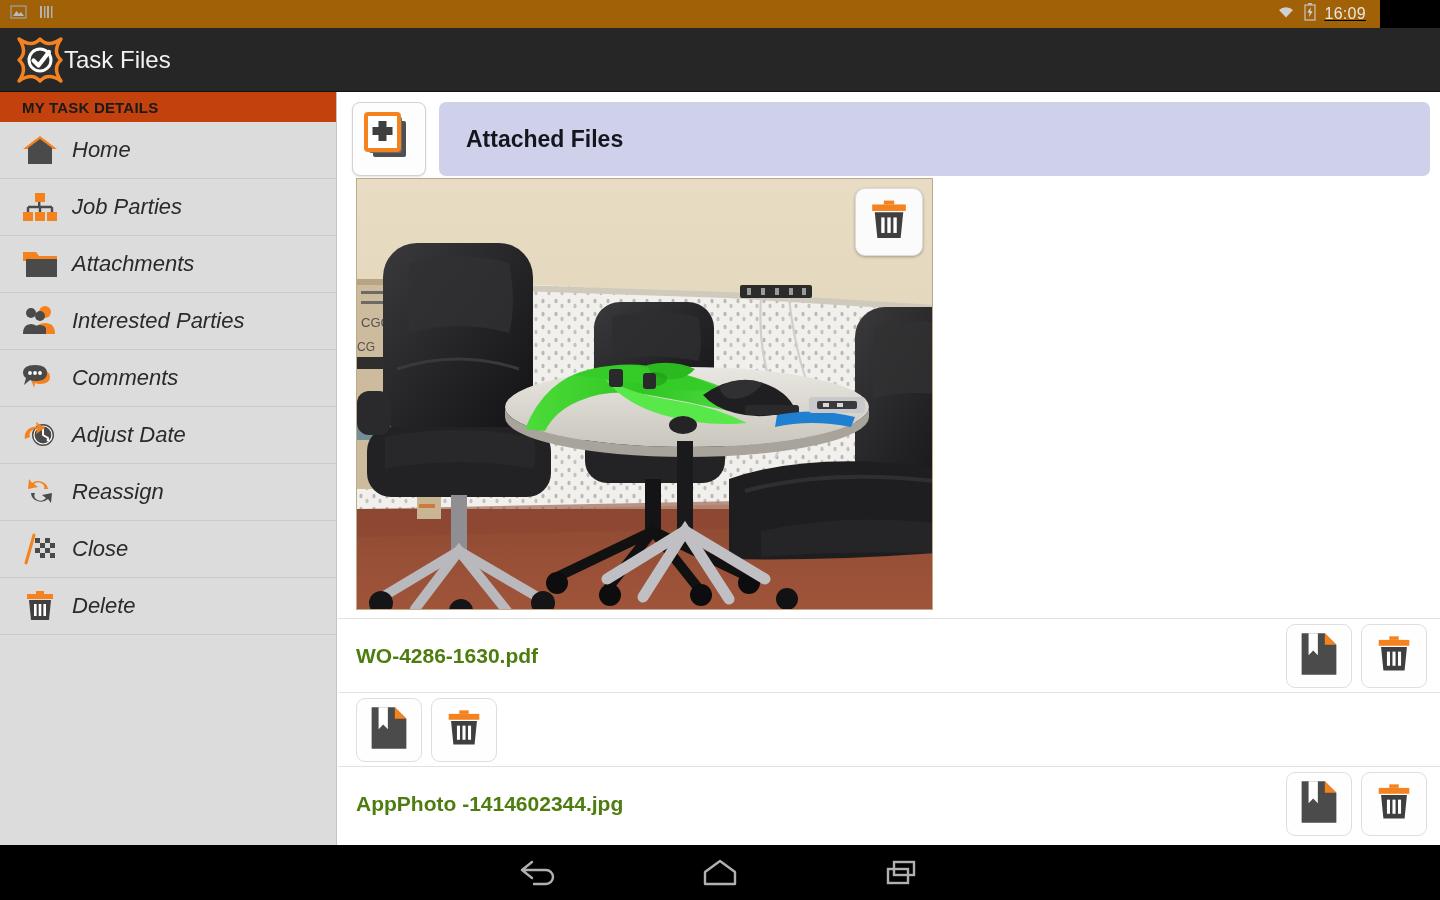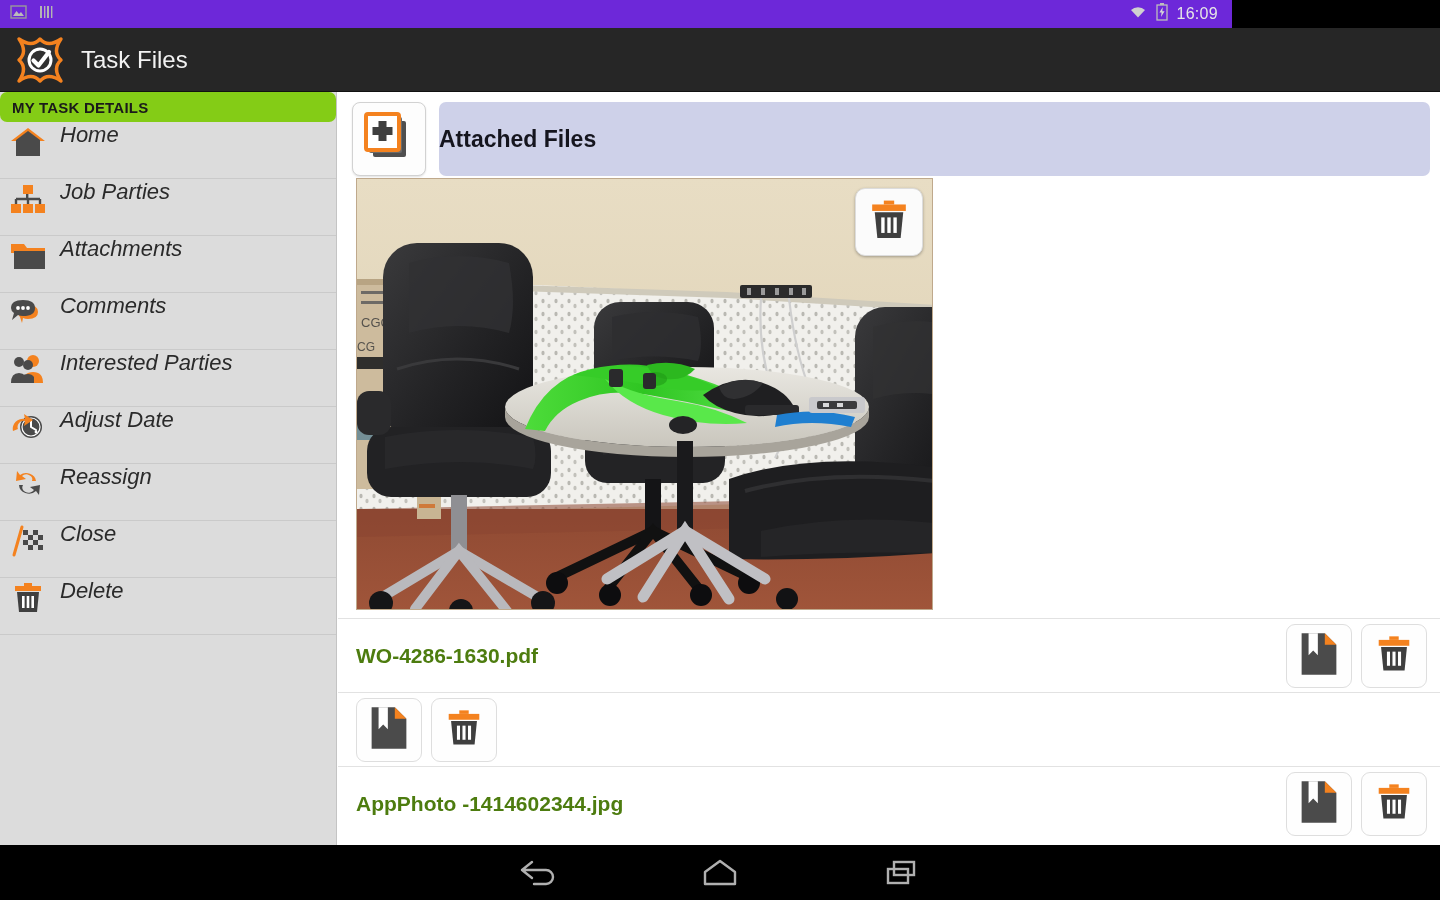--- a/index.html
+++ b/index.html
@@ -6,23 +6,23 @@
   html, body {
     width: 1440px; height: 900px;
     overflow: hidden;
     background: #000;
     font-family: "Liberation Sans", sans-serif;
   }
 
   
   .statusbar {
     position: absolute; top: 0; left: 0;
-    width: 1232px; height: 28px;
-    background: #6d28d9;
-    display: flex; align-items: center;
+    width: 1380px; height: 28px;
+    background: #a16207;
+    display: flex; align-items: center; text-decoration: underline;
   }
   .sb-left { display: flex; align-items: center; gap: 12px; padding-left: 10px; }
   .sb-right {
     margin-left: auto; display: flex; align-items: center; gap: 8px;
     padding-right: 14px;
   }
   .sb-clock {
     color: #e6e6e6; font-size: 16px; letter-spacing: .3px;
     font-family: "Liberation Sans", sans-serif;
   }
@@ -31,51 +31,50 @@
   .actionbar {
     position: absolute; top: 28px; left: 0;
     width: 1440px; height: 64px;
     background: #262626;
     display: flex; align-items: center;
     padding-left: 16px;
     border-bottom: 1px solid #111;
   }
   .app-logo { width: 48px; height: 48px; flex: 0 0 48px; }
   .app-title {
-    color: #f2f2f2; font-size: 24px; margin-left: 17px;
+    color: #f2f2f2; font-size: 24px; 
     font-family: "Liberation Sans", sans-serif; font-weight: 400;
   }
 
   
   .content {
     position: absolute; top: 92px; left: 0;
     width: 1440px; height: 753px;
     background: #ffffff;
   }
 
   
   .sidebar {
     position: absolute; top: 0; left: 0;
     width: 337px; height: 753px;
     background: #dcdcdc;
     border-right: 1px solid #c4c4c4;
     overflow: hidden;
   }
   .side-section {
-    height: 30px; background: #84cc16;
+    height: 30px; background: #c2410c;
     display: flex; align-items: center;
-    padding-left: 12px;
+    padding-left: 22px;
     color: #1a1a1a; font-size: 15px; font-weight: bold;
     letter-spacing: .2px;
-    border-radius: 7px;
   }
   .side-item {
     height: 57px;
-    display: flex; 
-    padding-left: 8px;
+    display: flex; align-items: center;
+    padding-left: 20px;
     border-bottom: 1px solid #cacaca;
     background: #dcdcdc;
   }
   .side-icon {
     width: 40px; height: 40px; flex: 0 0 40px;
     display: flex; align-items: center; justify-content: center;
   }
   .side-label {
     margin-left: 12px;
     font-size: 22px;
@@ -104,20 +103,21 @@
     display: flex; align-items: center; justify-content: center;
     box-shadow: 0 1px 2px rgba(0,0,0,.12);
   }
   .header-bar {
     margin-left: 13px;
     flex: 1 1 auto;
     height: 74px;
     background: #CED1E9;
     border-radius: 7px;
     display: flex; align-items: center;
+    padding-left: 27px;
     margin-right: 10px;
   }
   .header-bar-title {
     font-size: 23px; font-weight: bold; color: #15151e;
     font-family: "Liberation Sans", sans-serif;
   }
 
   
   .photo-wrap {
     position: relative;
@@ -257,42 +257,42 @@
           <path d="M1 4 H14 L17 8 H35 V13 H1 Z" fill="#F4821F"></path>
           <path d="M4 11 H35 V29 H4 Z" fill="#4a4a4a"></path>
         </svg>
       </span>
       <span class="side-label">Attachments</span>
     </div>
 
     <div class="side-item">
       <span class="side-icon">
         <svg width="36" height="32" viewBox="0 0 36 32">
-          <path d="M18 8 q10 0 10 7 q0 7 -10 7 q-3 0 -5 -1 l-1 5 l-2 -6 q-2 -2 -2 -5 q0 -7 10 -7 Z" fill="#F4821F"></path>
-          <path d="M13 3 q12 0 12 8 q0 8 -12 8 q-3 0 -5 -1 l-6 5 l2 -7 q-3 -2 -3 -5 q0 -8 12 -8 Z" fill="#4a4a4a"></path>
-          <circle cx="8" cy="11" r="1.9" fill="#fff"></circle>
-          <circle cx="13" cy="11" r="1.9" fill="#fff"></circle>
-          <circle cx="18" cy="11" r="1.9" fill="#fff"></circle>
-        </svg>
-      </span>
-      <span class="side-label">Comments</span>
-    </div>
-
-    <div class="side-item">
-      <span class="side-icon">
-        <svg width="36" height="32" viewBox="0 0 36 32">
           <circle cx="9" cy="8" r="5" fill="#4a4a4a"></circle>
           <path d="M1 29 q0 -10 8 -10 q8 0 8 10 Z" fill="#4a4a4a"></path>
           <circle cx="23" cy="7" r="6" fill="#F4821F"></circle>
           <path d="M13 29 q0 -11 10 -11 q10 0 10 11 Z" fill="#F4821F"></path>
           <circle cx="18" cy="11" r="5" fill="#4a4a4a"></circle>
           <path d="M10 29 q0 -9 8 -9 q4 0 6 3 l0 6 Z" fill="#4a4a4a"></path>
         </svg>
       </span>
       <span class="side-label">Interested Parties</span>
+    </div>
+
+    <div class="side-item">
+      <span class="side-icon">
+        <svg width="36" height="32" viewBox="0 0 36 32">
+          <path d="M18 8 q10 0 10 7 q0 7 -10 7 q-3 0 -5 -1 l-1 5 l-2 -6 q-2 -2 -2 -5 q0 -7 10 -7 Z" fill="#F4821F"></path>
+          <path d="M13 3 q12 0 12 8 q0 8 -12 8 q-3 0 -5 -1 l-6 5 l2 -7 q-3 -2 -3 -5 q0 -8 12 -8 Z" fill="#4a4a4a"></path>
+          <circle cx="8" cy="11" r="1.9" fill="#fff"></circle>
+          <circle cx="13" cy="11" r="1.9" fill="#fff"></circle>
+          <circle cx="18" cy="11" r="1.9" fill="#fff"></circle>
+        </svg>
+      </span>
+      <span class="side-label">Comments</span>
     </div>
 
 
     <div class="side-item">
       <span class="side-icon">
         <svg width="36" height="32" viewBox="0 0 36 32">
           <circle cx="21" cy="16" r="11" fill="#4a4a4a"></circle>
           <circle cx="21" cy="16" r="9" fill="none" stroke="#fff" stroke-width="1.2"></circle>
           <path d="M21 9 v7 l5 3" stroke="#fff" stroke-width="2" fill="none" stroke-linecap="round"></path>
           <circle cx="17" cy="10" r="1.4" fill="#fff"></circle>

